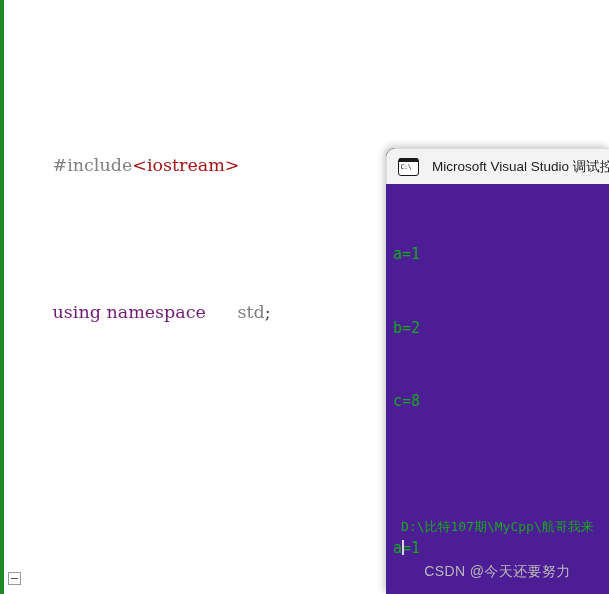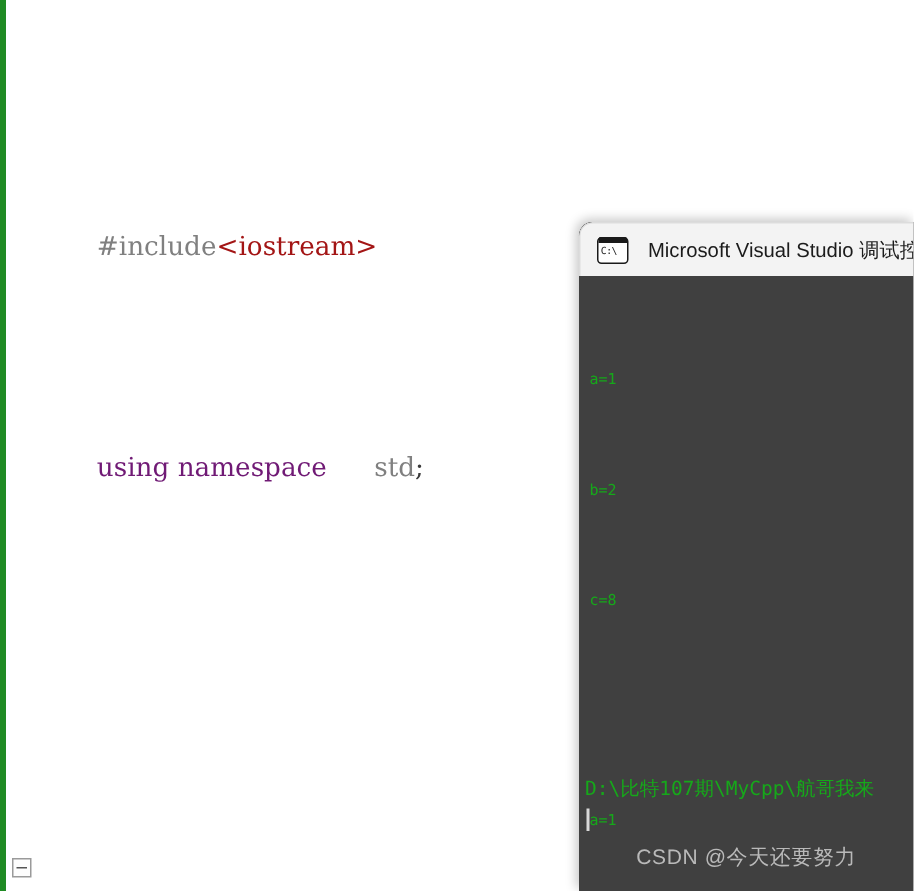--- a/index.html
+++ b/index.html
@@ -38,21 +38,21 @@
     padding-top: 3px;
     font-family: "DejaVu Serif", "Liberation Serif", serif;
     font-size: 17.5px;
     line-height: 29.5px;
     white-space: pre;
   }
 
   .line {
     position: relative;
     height: 29.5px;
-    padding-left: 20px;
+    padding-left: 8px;
     box-sizing: border-box;
   }
 
   
   .fold-box {
     position: absolute;
     left: 8px; top: 8px;
     width: 13px; height: 13px;
     border: 1px solid #9a9a9a;
     background: #fdfdfd;
@@ -129,36 +129,36 @@
     font-size: 13.5px;
     color: #1b1b1b;
     white-space: nowrap;
   }
 
   #console-body {
     position: absolute;
     left: 0; top: 36px;
     width: 223px;
     height: 410px;
-    background: #404040;
+    background: #4c1d95;
     padding: 9px 0 0 7px;
     box-sizing: border-box;
     font-family: "DejaVu Sans Mono", "Liberation Mono", monospace;
-    font-size: 10px;
+    font-size: 15px;
     line-height: 24.5px;
     color: #16a81a;
     white-space: pre;
     overflow: hidden;
   }
   .con-line { height: 24.5px; }
   .con-blank { height: 24.5px; }
 
   #console-tail {
     position: absolute;
-    left: 4px;
+    left: 15px;
     top: 368px;
     font-family: "DejaVu Sans Mono", "Liberation Mono", monospace;
     font-size: 13px;
     line-height: 22px;
     color: #16a81a;
     white-space: nowrap;
   }
   #console-caret {
     display: inline-block;
     width: 1.5px;

